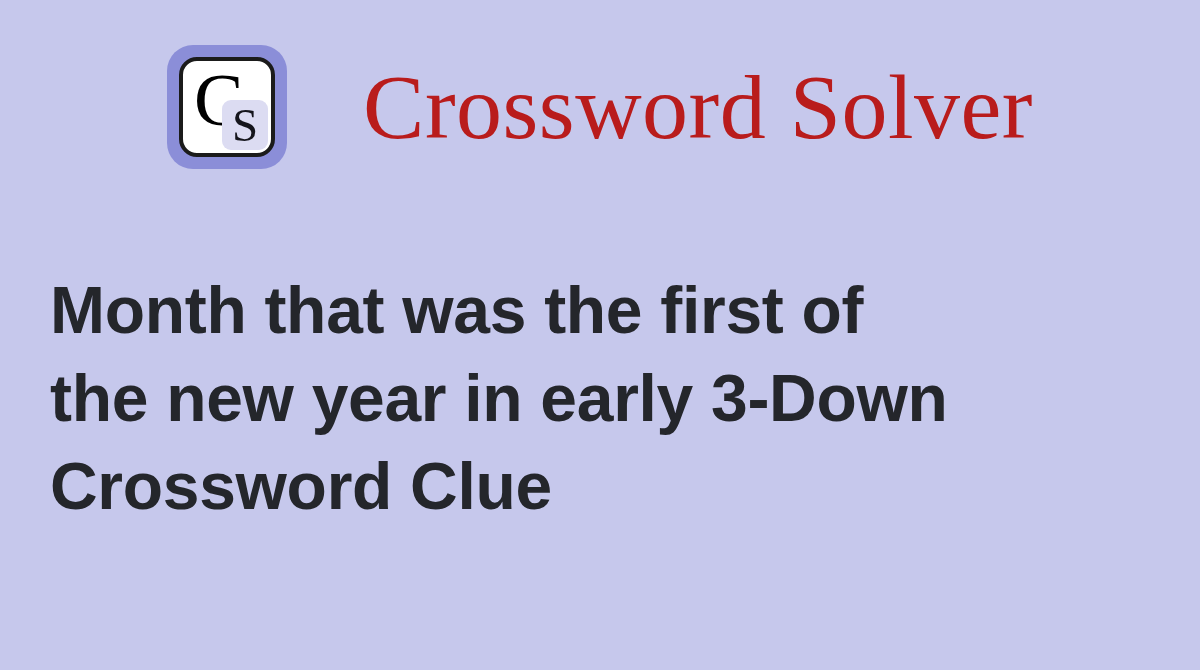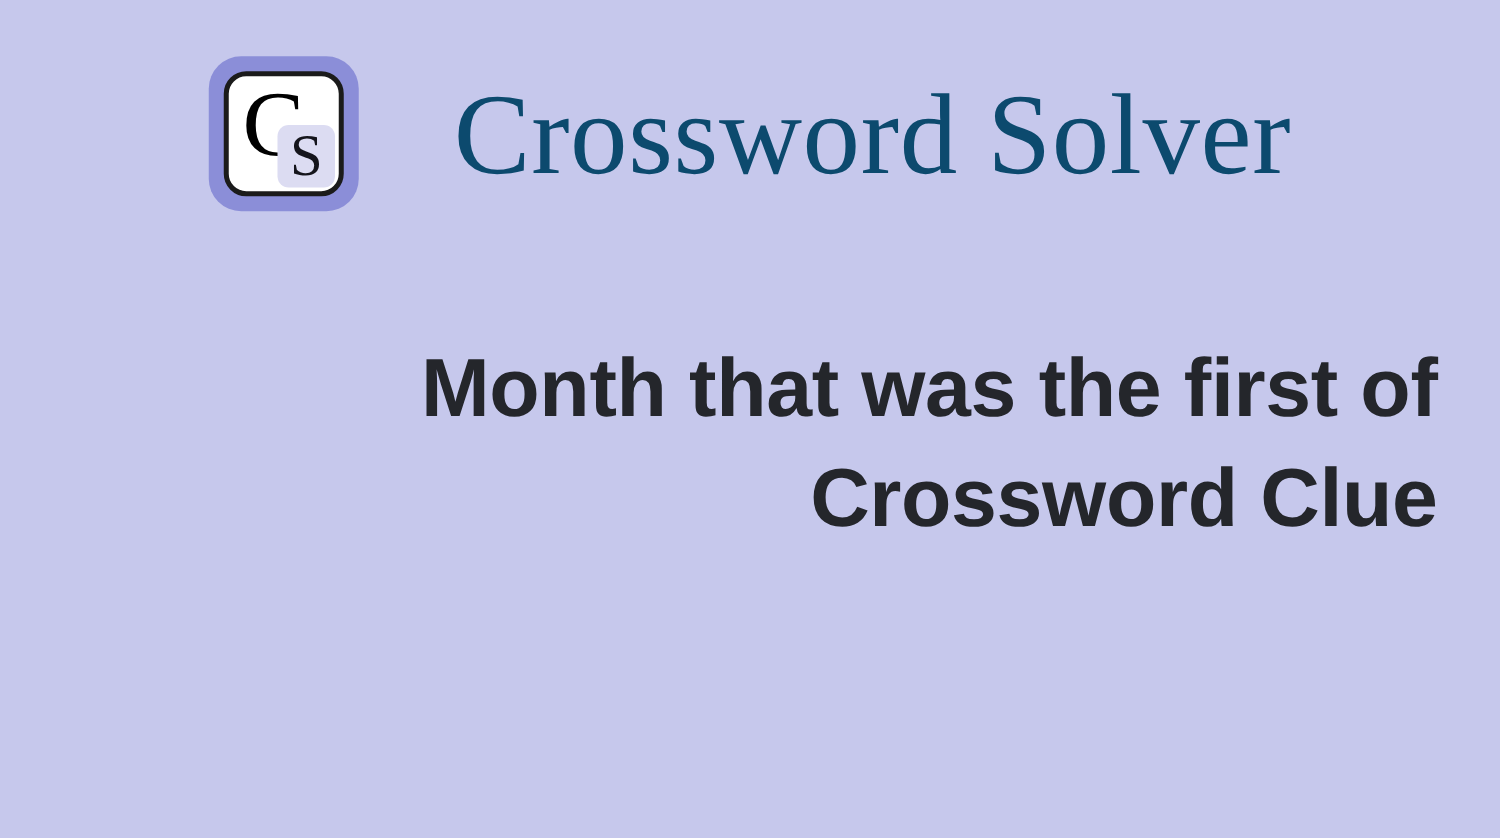--- a/index.html
+++ b/index.html
@@ -83,33 +83,33 @@
     text-align: center;
     font-family: "Liberation Serif", serif;
     font-size: 47px;
     line-height: 48px;
     color: #15151c;
   }
   .brand-title {
     font-family: "Liberation Serif", serif;
     font-size: 92px;
     line-height: 100px;
-    color: #0c4a6e;
+    color: #b91c1c;
     margin-left: 76px;
     white-space: nowrap;
     letter-spacing: 0.5px;
   }
 
   
   .clue-heading {
     position: absolute;
     left: 50px;
     top: 222px;
     width: 1100px;
-    text-align: right;
+    text-align: left;
     font-size: 66px;
     line-height: 88px;
     font-weight: bold;
     color: #24262b;
     letter-spacing: -0.3px;
   }
   .clue-line {
     display: block;
   }
 </style>
@@ -127,16 +127,17 @@
         <span class="logo-s-tile"></span>
         <span class="logo-s">S</span>
       </div>
     </div>
 
     <div class="brand-title">Crossword Solver</div>
   </div>
 
   <h1 class="clue-heading">
     <span class="clue-line">Month that was the first of</span>
+    <span class="clue-line">the new year in early 3-Down</span>
     <span class="clue-line">Crossword Clue</span>
   </h1>
 
 </div>
 
 </body></html>

